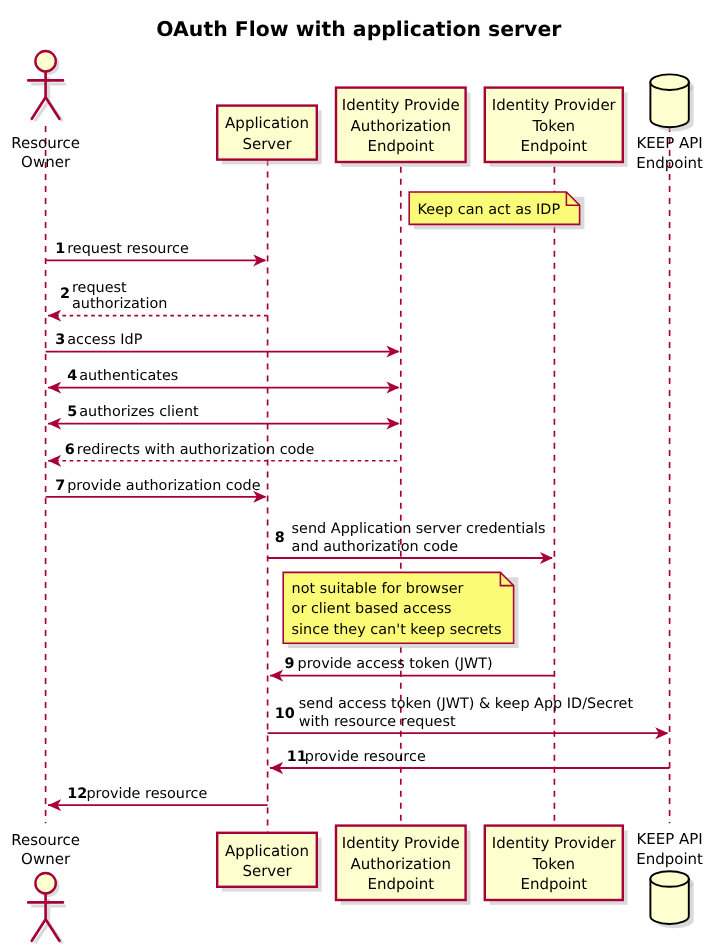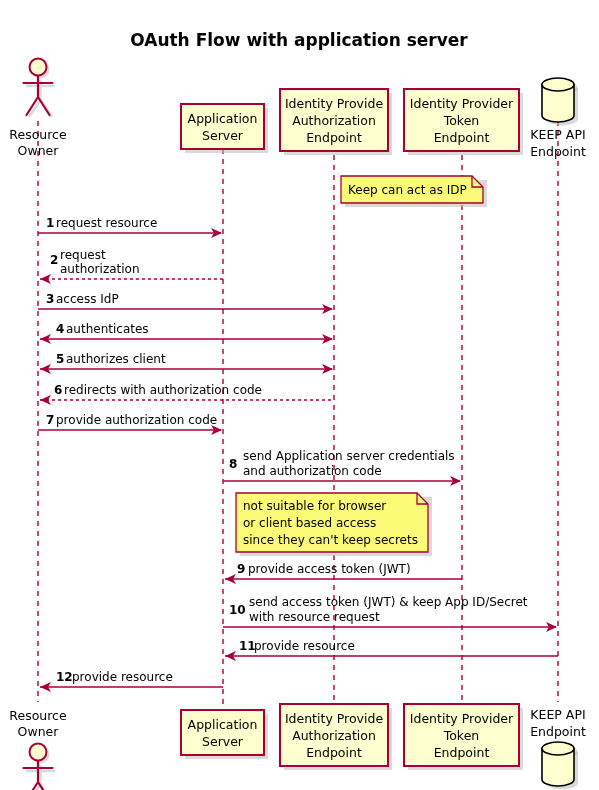--- a/index.html
+++ b/index.html
@@ -1,18 +1,18 @@
 <!DOCTYPE html>
 <html><head>
 <meta charset="utf-8">
 <style>
   html,body{margin:0;padding:0;background:#FFFFFF;}
   body{width:599px;height:790px;position:relative;overflow:hidden;
        font-family:"DejaVu Sans","Liberation Sans",sans-serif;}
-  #stage{position:absolute;left:0;top:16px;width:599px;height:690px;}
+  #stage{position:absolute;left:0;top:0;width:599px;height:690px;}
   svg#diagram{position:absolute;left:0;top:0;width:599px;height:790px;}
 
   .dgm-title{font-size:17px;font-weight:bold;fill:#000000;text-anchor:middle;}
   .pbox-label{font-size:12.5px;fill:#000000;text-anchor:middle;}
   .actor-label{font-size:12.5px;fill:#000000;text-anchor:middle;}
   .db-label{font-size:12.5px;fill:#000000;text-anchor:middle;}
   .msg-num{font-size:12px;font-weight:bold;fill:#000000;}
   .msg-txt{font-size:12px;fill:#000000;}
   .note-txt{font-size:12px;fill:#000000;}
 </style>

